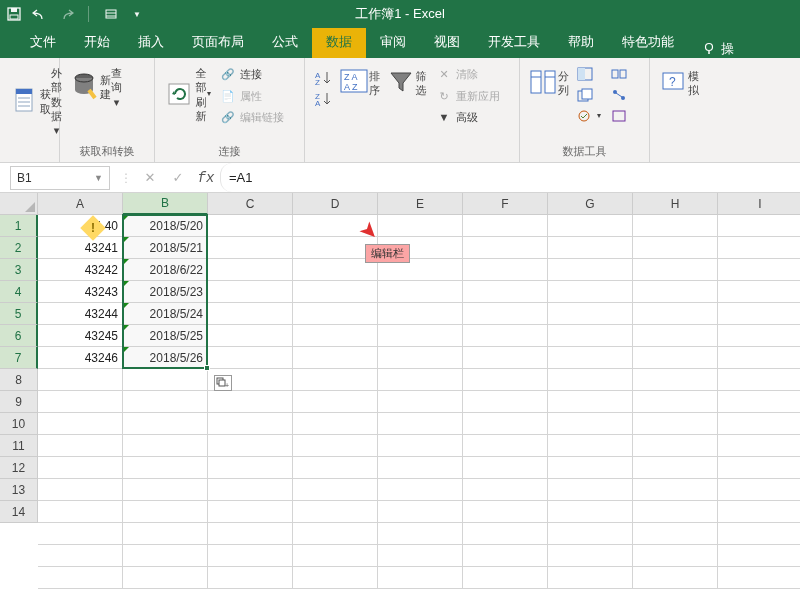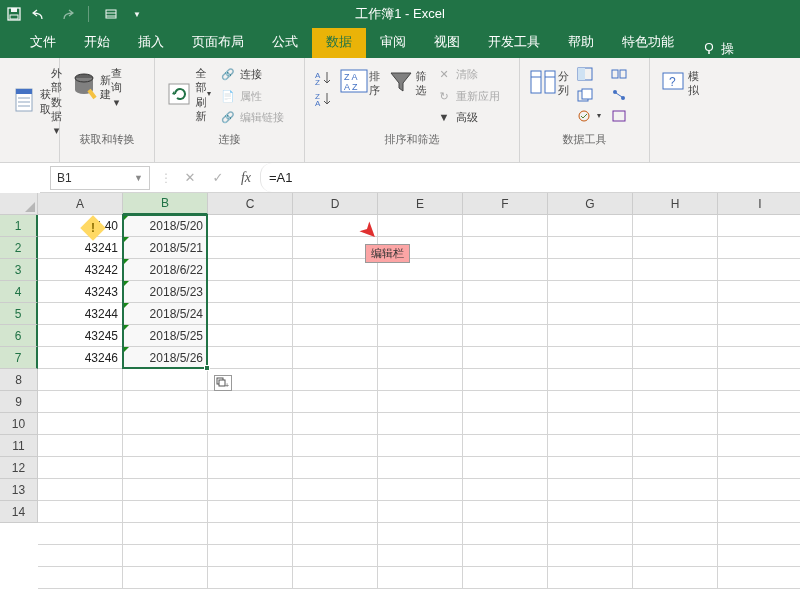--- a/index.html
+++ b/index.html
@@ -12,33 +12,33 @@
 .titlebar .sep { width: 1px; height: 16px; background: rgba(255,255,255,0.3); margin: 0 4px; }
 
 .ribbon-tabs { height: 30px; background: #217346; display: flex; align-items: flex-end; padding-left: 16px; }
 .ribbon-tab { color: #fff; padding: 6px 14px 7px; font-size: 13px; cursor: pointer; }
 .ribbon-tab.active { background: #eab308; color: #217346; }
 .ribbon-lightbulb { color: #fff; font-size: 13px; margin-left: 14px; display: flex; align-items: center; gap: 5px; }
 
 .ribbon-body { height: 105px; background: #f3f2f1; border-bottom: 1px solid #d4d4d4; display: flex; }
 .ribbon-group { border-right: 1px solid #d4d4d4; display: flex; flex-direction: column; padding: 4px 6px 0; }
 .ribbon-group-ctl { flex: 1; display: flex; align-items: flex-start; gap: 4px; }
-.ribbon-group-label { text-align: center; font-size: 11px; color: #666; padding: 2px 0 15px; }
+.ribbon-group-label { text-align: center; font-size: 11px; color: #666; padding: 2px 0 3px; }
 .big-btn { display: flex; align-items: center; justify-content: flex-start; width: 52px; padding: 4px 2px; cursor: pointer; font-size: 11px; color: #444; text-align: center; line-height: 1.3; }
 .big-btn .icon { width: 32px; height: 32px; margin-bottom: 2px; display: flex; align-items: center; justify-content: center; }
 .small-btn { display: flex; align-items: center; gap: 4px; font-size: 11px; color: #444; padding: 2px 3px; cursor: pointer; line-height: 1.5; white-space: nowrap; }
 .small-btn.disabled { color: #aaa; }
 .small-btn .icon { width: 16px; height: 16px; display: flex; align-items: center; justify-content: center; }
 .vstack { display: flex; flex-direction: column; justify-content: flex-start; gap: 1px; padding-top: 2px; }
 
-.formula-bar { height: 30px; display: flex; align-items: center; border-bottom: 1px solid #d4d4d4; font-size: 12px; color: #333; margin-left: 40px; }
+.formula-bar { height: 30px; display: flex; align-items: center; border-bottom: 1px solid #d4d4d4; font-size: 12px; color: #333; }
 .name-box { width: 100px; height: 24px; border: 1px solid #ccc; margin: 0 6px 0 10px; padding: 0 6px; display: flex; align-items: center; justify-content: space-between; background: #fff; }
 .name-box .dd { color: #888; font-size: 9px; }
 .fb-btn { width: 28px; height: 26px; display: flex; align-items: center; justify-content: center; color: #b0b0b0; font-size: 13px; }
-.fb-btn.fx { color: #555; font-style: italic; font-family: Liberation Serif, serif; font-size: 14px; }
+.fb-btn.fx { color: #555; font-style: italic; font-family: Liberation Mono, monospace; font-size: 14px; }
 .fb-input { flex: 1; padding: 0 8px; font-size: 13px; color: #222; display: flex; align-items: center; height: 100%; border-left: 1px solid #e5e5e5; position: relative; border-radius: 12px; }
 
 .grid-wrap { position: relative; height: 407px; overflow: hidden; }
 .select-all { position: absolute; left: 0; top: 0; width: 38px; height: 22px; background: #e6e6e6; border-right: 1px solid #ccc; border-bottom: 1px solid #ccc; }
 .select-all::after { content: ""; position: absolute; right: 2px; bottom: 2px; width: 0; height: 0; border-left: 10px solid transparent; border-bottom: 10px solid #b7b7b7; }
 .col-headers { position: absolute; left: 38px; top: 0; height: 22px; display: flex; }
 .col-h { width: 85px; background: #e6e6e6; border-right: 1px solid #ccc; border-bottom: 1px solid #ccc; display: flex; align-items: center; justify-content: center; font-size: 12px; color: #444; }
 .col-h.sel { background: #d3e5cf; border-bottom: 2px solid #217346; color: #217346; }
 .row-headers { position: absolute; left: 0; top: 22px; width: 38px; }
 .row-h { height: 22px; background: #e6e6e6; border-right: 1px solid #ccc; border-bottom: 1px solid #ccc; display: flex; align-items: center; justify-content: center; font-size: 12px; color: #444; }
@@ -238,21 +238,20 @@
         <div class="small-btn disabled">
             <span class="icon">↻</span>
             <span>重新应用</span>
           </div>
         <div class="small-btn">
             <span class="icon">▼</span>
             <span>高级</span>
           </div>
       </div>
     </div>
-    <div class="ribbon-group-label">排序和筛选</div>
   </div>
 
   <div class="ribbon-group" style="width:130px">
     <div class="ribbon-group-ctl">
       <div class="big-btn" style="width:44px">
         <span class="icon">
             <svg width="30" height="30" viewBox="0 0 30 30">
               <rect x="3" y="4" width="10" height="22" fill="#fff" stroke="#4472c4"></rect>
               <rect x="17" y="4" width="10" height="22" fill="#fff" stroke="#4472c4"></rect>
               <line x1="3" y1="10" x2="13" y2="10" stroke="#4472c4"></line>

